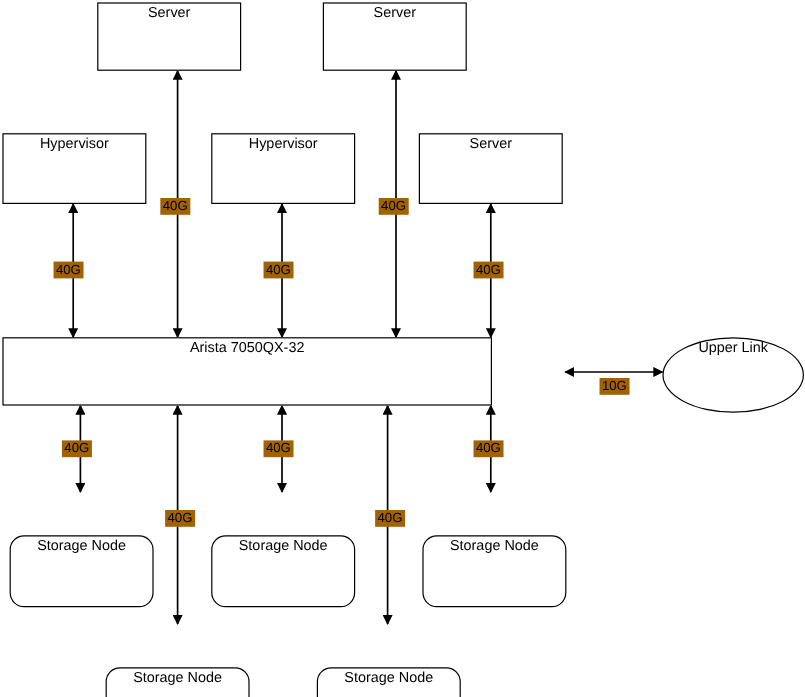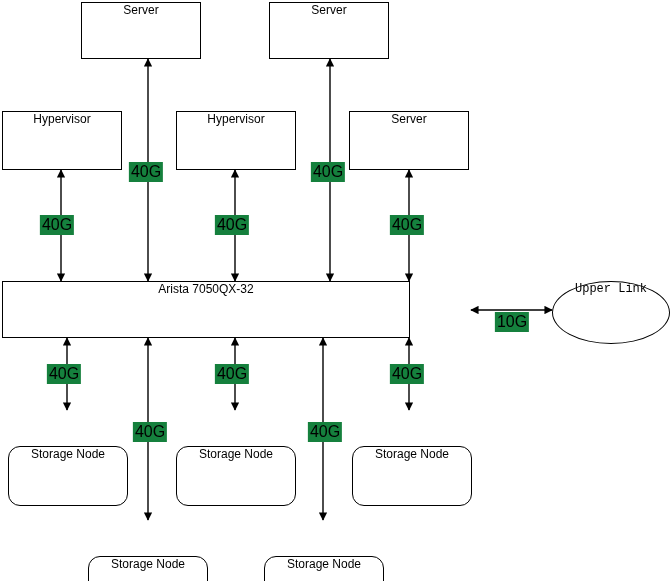--- a/index.html
+++ b/index.html
@@ -35,31 +35,30 @@
     color: #000000;
     line-height: 1.2;
     text-align: center;
   }
   .node.rounded {
     border-radius: 12px;
     margin-top: 36px;
   }
   .node.ellipse {
     border-radius: 50%;
-    font-family: Liberation Mono, monospace;
   }
   .node-label {
     display: block;
     white-space: nowrap;
   }
   .edge-label {
     position: absolute;
-    font-size: 16px;
+    font-size: 11px;
     color: #000000;
-    background: #15803d;
+    background: #a16207;
     padding: 1px 2px;
     white-space: nowrap;
     transform: translate(-50%, -50%);
     text-align: center;
   }
 </style>
 </head>
 <body>
 
 <div id="canvas">

